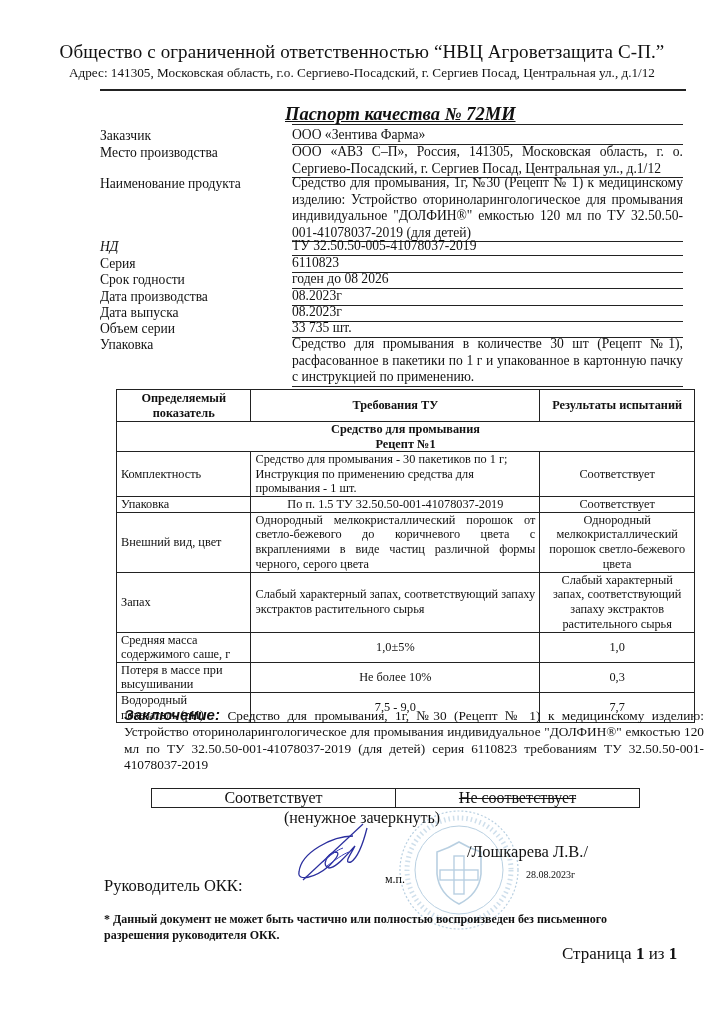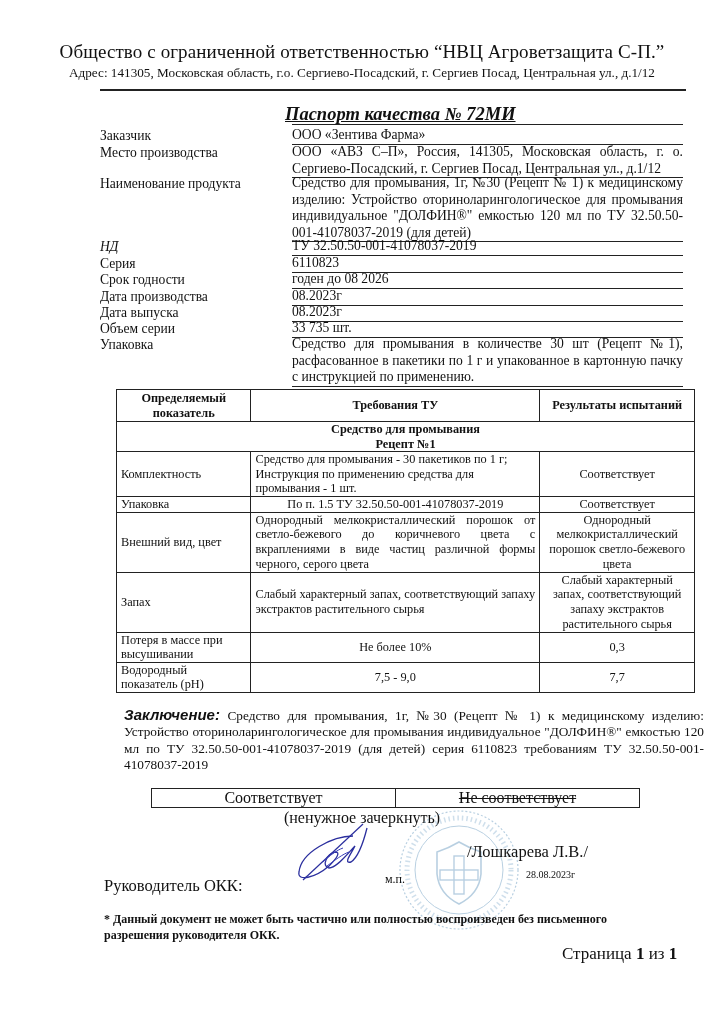--- a/index.html
+++ b/index.html
@@ -61,21 +61,21 @@
 <div class="abs field-label" style="top:128px;">Заказчик</div>
 <div class="abs field-value" style="top:127px;">ООО  «Зентива Фарма»</div>
 
 <div class="abs field-label" style="top:145px;">Место производства</div>
 <div class="abs field-value" style="top:144px;">ООО   «АВЗ С–П», Россия, 141305, Московская область, г. о. Сергиево-Посадский, г. Сергиев Посад, Центральная ул., д.1/12</div>
 
 <div class="abs field-label" style="top:176px;">Наименование продукта</div>
 <div class="abs field-value" style="top:175px;">Средство для промывания, 1г, №30 (Рецепт № 1) к медицинскому изделию: Устройство оториноларингологическое для промывания индивидуальное "ДОЛФИН®" емкостью 120 мл по ТУ 32.50.50-001-41078037-2019 (для детей)</div>
 
 <div class="abs field-label" style="top:239px;font-style:italic;">НД</div>
-<div class="abs field-value" style="top:238px;">ТУ 32.50.50-001-41078037-2019</div>
+<div class="abs field-value" style="top:238px;">ТУ 32.50.50-005-41078037-2019</div>
 
 <div class="abs field-label" style="top:256px;">Серия</div>
 <div class="abs field-value" style="top:255px;">6110823</div>
 
 <div class="abs field-label" style="top:272px;">Срок годности</div>
 <div class="abs field-value" style="top:271px;">годен до 08 2026</div>
 
 <div class="abs field-label" style="top:289px;">Дата производства</div>
 <div class="abs field-value" style="top:288px;">08.2023г</div>
 
@@ -113,20 +113,25 @@
   </tr>
   <tr style="height:60px;">
     <td class="c1">Внешний вид, цвет</td>
     <td class="c2 justify">Однородный мелкокристаллический порошок от светло-бежевого до коричневого цвета с вкраплениями в виде частиц различной формы черного, серого цвета</td>
     <td class="c3">Однородный мелкокристаллический порошок светло-бежевого цвета</td>
   </tr>
   <tr style="height:60px;">
     <td class="c1">Запах</td>
     <td class="c2" style="text-align:left;">Слабый характерный запах, соответствующий запаху экстрактов растительного сырья</td>
     <td class="c3">Слабый характерный запах, соответствующий запаху экстрактов растительного сырья</td>
+  </tr>
+  <tr style="height:30px;">
+    <td class="c1">Средняя масса содержимого саше, г</td>
+    <td class="c2 center">1,0±5%</td>
+    <td class="c3">1,0</td>
   </tr>
   <tr style="height:30px;">
     <td class="c1">Потеря в массе при высушивании</td>
     <td class="c2 center">Не более 10%</td>
     <td class="c3">0,3</td>
   </tr>
   <tr style="height:30px;">
     <td class="c1">Водородный показатель (pH)</td>
     <td class="c2 center">7,5 - 9,0</td>
     <td class="c3">7,7</td>

